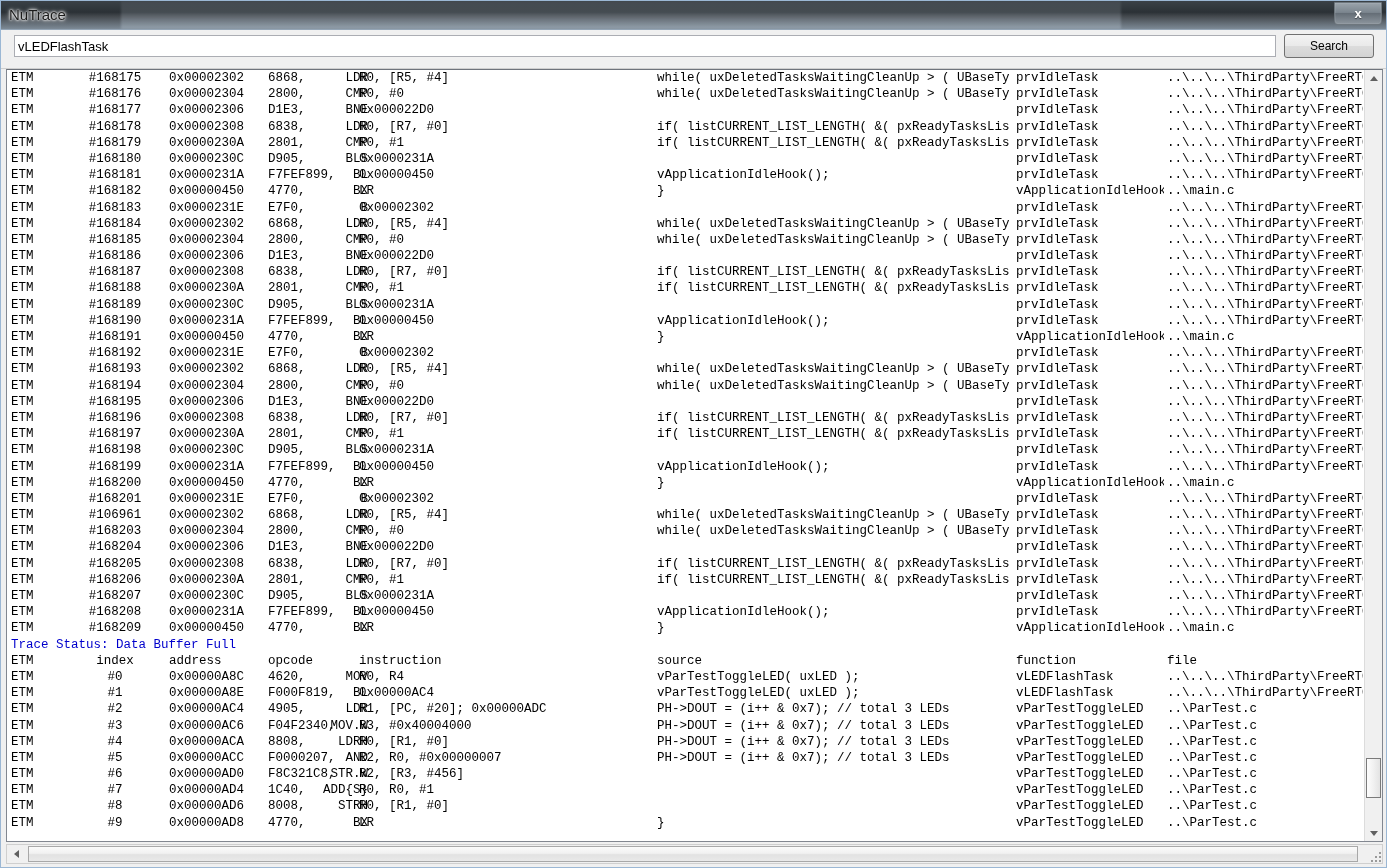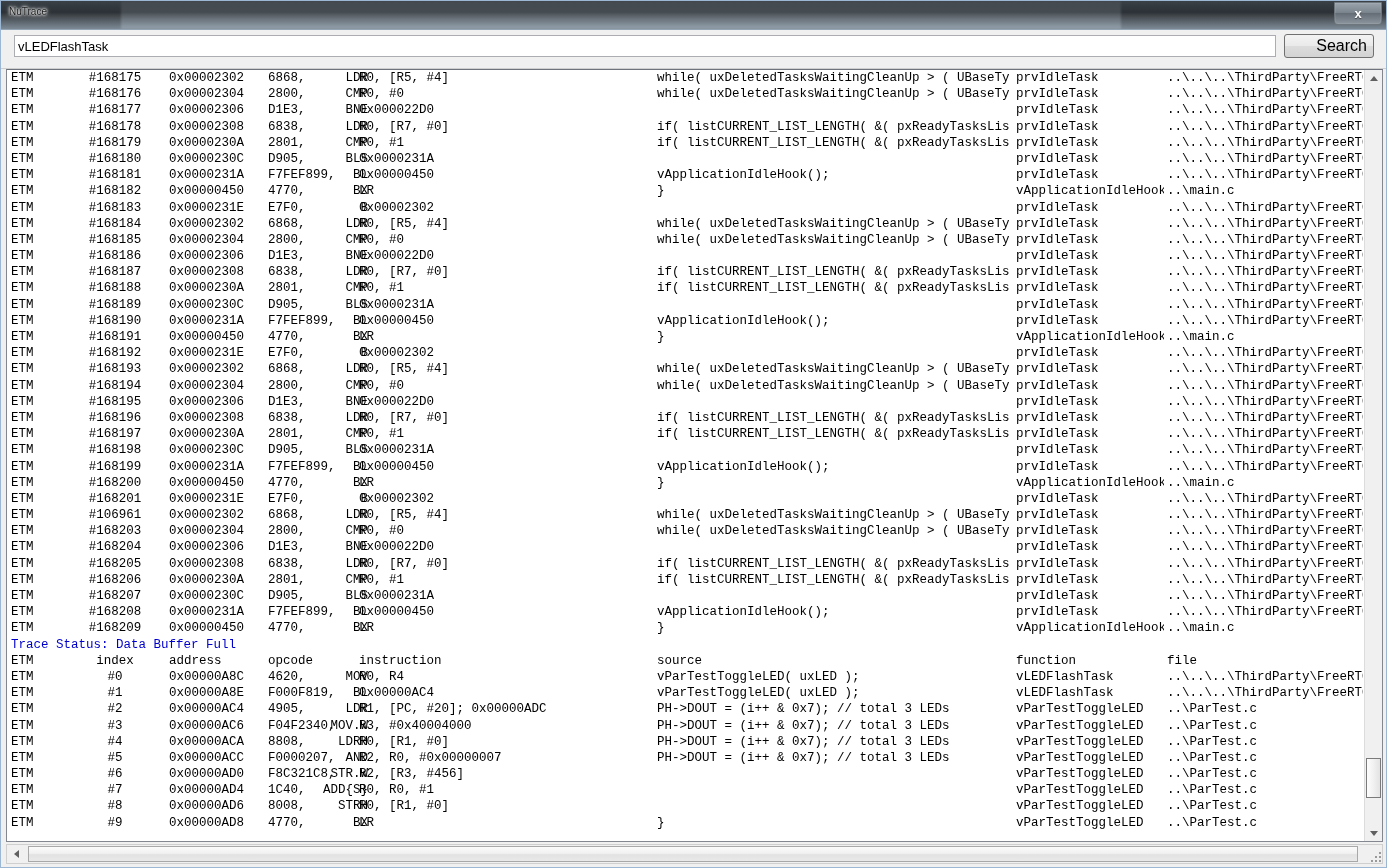--- a/index.html
+++ b/index.html
@@ -36,21 +36,21 @@
     position: absolute;
     left: 120px; top: 0;
     width: 1000px; height: 28px;
     background: linear-gradient(to bottom, rgba(255,255,255,0.06), rgba(200,215,230,0.30));
     filter: blur(1px);
     pointer-events: none;
   }
   #titlebar .title-text {
     position: absolute;
     left: 8px; top: 5px;
-    font-size: 10px;
+    font-size: 15px;
     color: #1b1b1b;
     text-shadow: 0 0 3px #ffffff, 0 0 5px #ffffff, 0 0 2px #ffffff;
     white-space: nowrap;
   }
   #win-close {
     position: absolute;
     right: 4px; top: 1px;
     width: 46px; height: 21px;
     border: 1px solid #6d767d;
     border-radius: 0 0 4px 4px;
@@ -91,24 +91,23 @@
   }
   #search-button {
     position: absolute;
     left: 1283px; top: 4px;
     width: 90px; height: 24px;
     box-sizing: border-box;
     border: 1px solid #707070;
     border-radius: 3px;
     background: linear-gradient(to bottom, #f3f3f3 0%, #eaeaea 48%, #dcdcdc 52%, #d3d3d3 100%);
     font-family: "Liberation Sans", sans-serif;
-    font-size: 16px;
+    font-size: 12px;
     color: #000000;
     cursor: pointer;
-    text-align: right;
   }
 
   
   #trace-area {
     position: absolute;
     left: 5px;
     top: 68px;
     width: 1377px;
     height: 773px;
     box-sizing: border-box;

